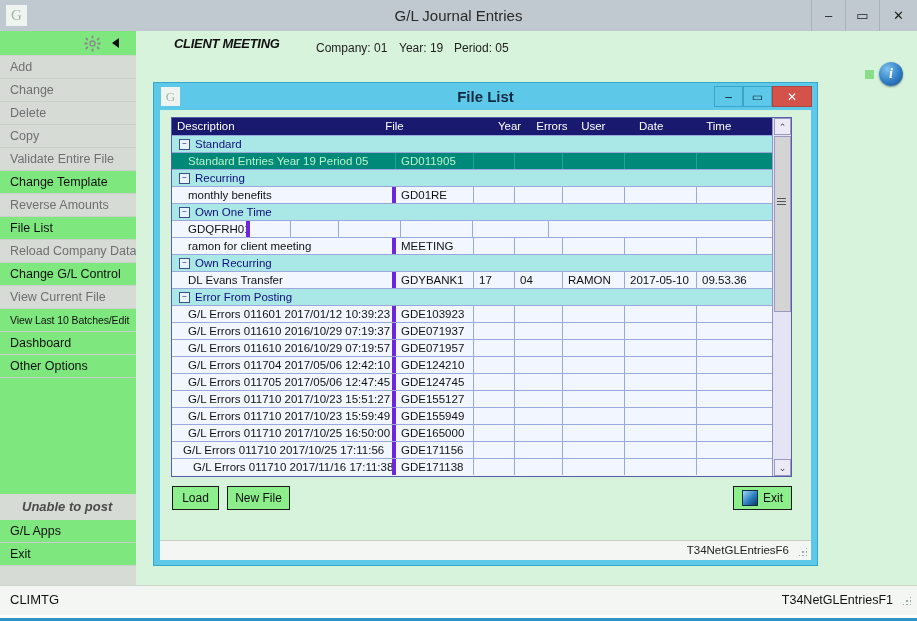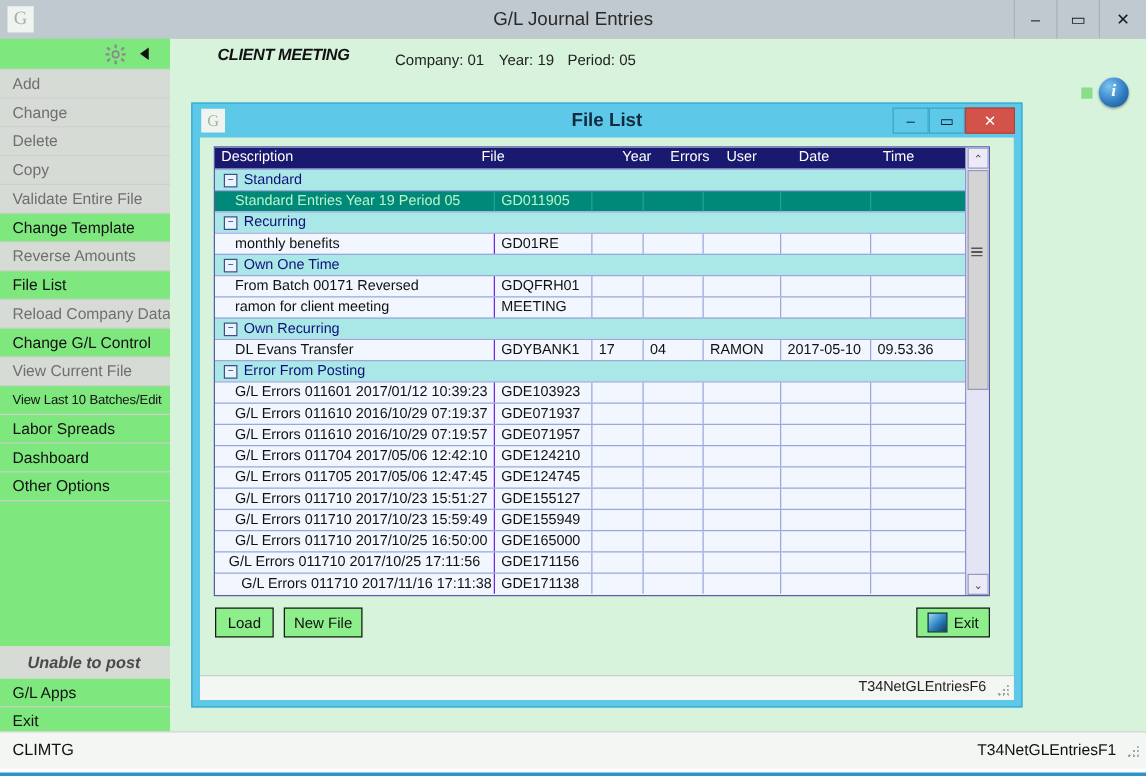--- a/index.html
+++ b/index.html
@@ -73,21 +73,21 @@
   .row{display:flex;height:17px;font-size:11.5px;box-sizing:border-box;}
   .grp{background:#aae8e8;color:#10107a;}
   .grp .c0{padding-left:7px;display:flex;align-items:center;gap:5px;}
   .grp .c0 .exp{display:inline-block;width:9px;height:9px;border:1px solid #3c4f8a;background:#e8f4ff;
     font-size:8px;line-height:7px;text-align:center;color:#1a1a6a;}
   .dat{background:#f2f7ff;color:#111;}
   .dat.sel{background:#008878;color:#b6f5c8;}
   .cell{box-sizing:border-box;border-right:1px solid #9aa8dc;line-height:17px;
     padding-left:5px;overflow:hidden;white-space:nowrap;}
   .row.grp .cell{border-right:none;}
-  .row.dat .cell:first-child{border-right:1px solid #6d28d9;padding-left:16px;}
+  .row.dat .cell:first-child{border-right:4px solid #6d28d9;padding-left:16px;}
   .row.dat.sel .cell{border-right:1px solid #1fa490;}
   .row + .row{border-top:1px solid #9aa8dc;}
   .row.grp, .row.grp + .row{border-top:1px solid #9aa8dc;}
 
   
   .sbar{position:absolute;right:0;top:0;width:19px;height:358px;background:#e4e4f4;
     border-left:1px solid #8f97c9;box-sizing:border-box;}
   .sb-arrow{position:absolute;left:1px;width:17px;height:17px;background:#eceaf6;
     border:1px solid #9a9ac0;box-sizing:border-box;display:flex;align-items:center;justify-content:center;
     font-size:9px;color:#444;}
@@ -166,21 +166,20 @@
         <div class="sb-item"><span>Delete</span></div>
         <div class="sb-item"><span>Copy</span></div>
         <div class="sb-item"><span>Validate Entire File</span></div>
         <div class="sb-item on"><span>Change Template</span></div>
         <div class="sb-item"><span>Reverse Amounts</span></div>
         <div class="sb-item on"><span>File List</span></div>
         <div class="sb-item"><span>Reload Company Data</span></div>
         <div class="sb-item on"><span>Change G/L Control</span></div>
         <div class="sb-item"><span>View Current File</span></div>
         <div class="sb-item on small"><span>View Last 10  Batches/Edit</span></div>
-        <div class="sb-item on"><span>Labor Spreads</span></div>
         <div class="sb-item on"><span>Dashboard</span></div>
         <div class="sb-item on"><span>Other Options</span></div>
       </div>
     <div class="sb-fill" id="sidebar-filler" style="height: 116px;"></div>
     <div class="sb-note">Unable to post</div>
     <div id="sidebar-footer">
         <div class="sb-item on"><span>G/L Apps</span></div>
         <div class="sb-item on"><span>Exit</span></div>
       </div>
   </div>
@@ -251,21 +250,20 @@
                 <div class="cell" style="width: 72px;"></div>
                 <div class="cell" style="width: 76px;"></div>
               </div>
               <div class="row grp">
                 <div class="cell c0" style="width: 601px;">
                   <span class="exp">−</span>
                   <span>Own One Time</span>
                 </div>
               </div>
               <div class="row dat">
-                <div class="cell" style="width: 224px;">From Batch 00171 Reversed</div>
                 <div class="cell" style="width: 78px;">GDQFRH01</div>
                 <div class="cell" style="width: 41px;"></div>
                 <div class="cell" style="width: 48px;"></div>
                 <div class="cell" style="width: 62px;"></div>
                 <div class="cell" style="width: 72px;"></div>
                 <div class="cell" style="width: 76px;"></div>
               </div>
               <div class="row dat">
                 <div class="cell" style="width: 224px;">ramon for client meeting</div>
                 <div class="cell" style="width: 78px;">MEETING</div>

